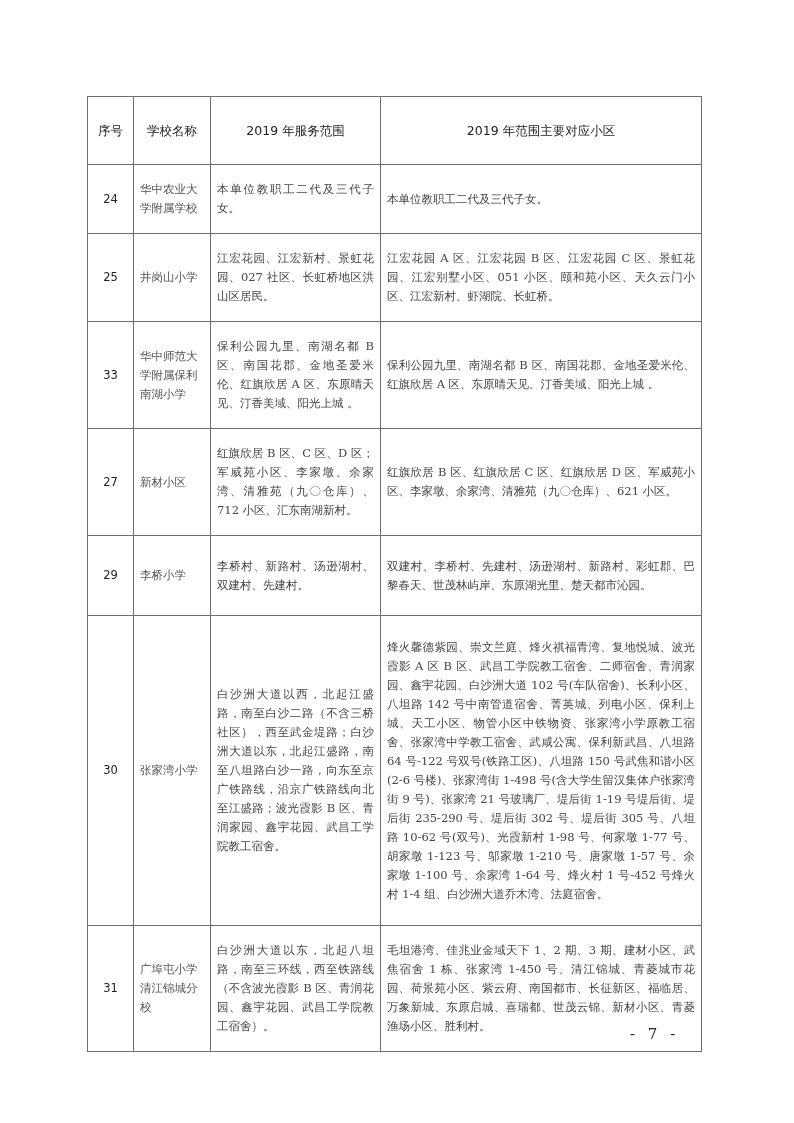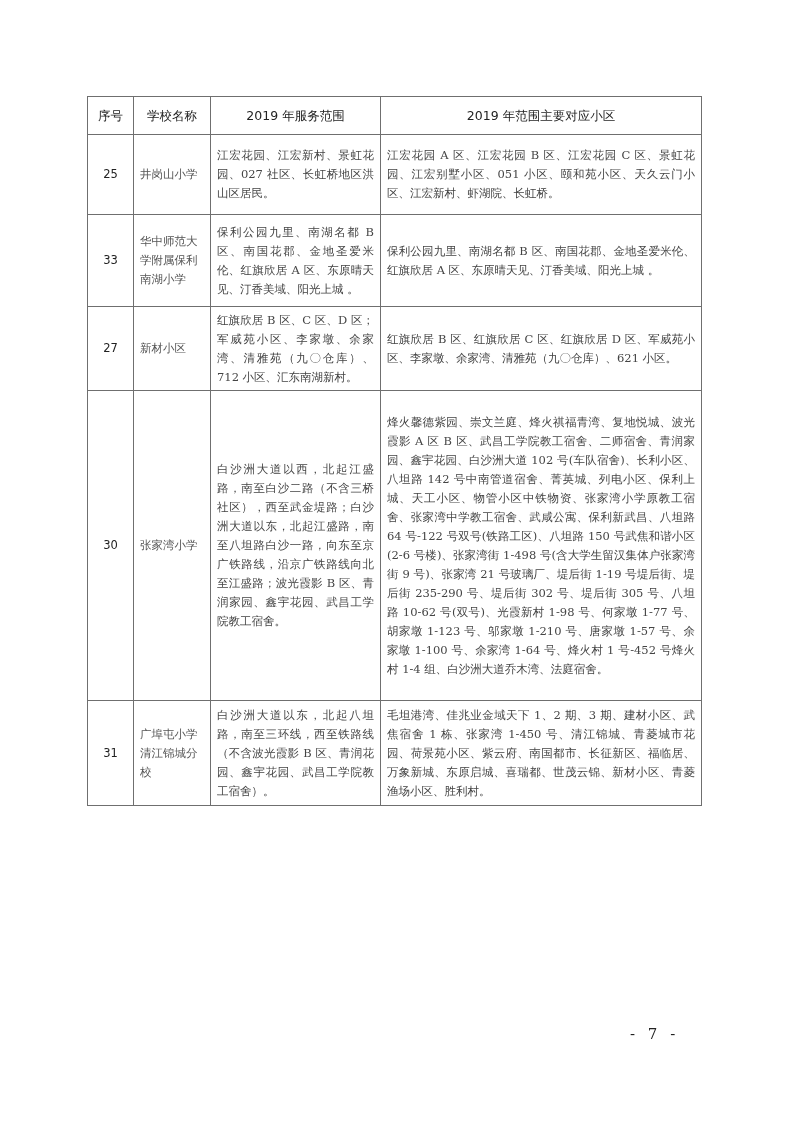--- a/index.html
+++ b/index.html
@@ -1,21 +1,21 @@
 <!DOCTYPE html>
 <html><head>
   <meta charset="utf-8">
   <style>
     html, body { margin: 0; padding: 0; background: #ffffff; }
     body { width: 794px; height: 1123px; position: relative; overflow: hidden;
            font-family: "DejaVu Serif", "Liberation Serif", serif; color: #3a3a3a; }
     .page { position: absolute; left: 0; top: 0; width: 794px; height: 1123px; }
     table.grid { position: absolute; left: 87px; top: 96px; width: 614px;
                  border-collapse: collapse; table-layout: fixed; }
-    table.grid td, table.grid th { border: 1px solid #6f6f6f; padding: 0 6px;
+    table.grid td, table.grid th { border: 1px solid #6f6f6f; padding: 15px 6px;
                  font-size: 11.5px; line-height: 19px; vertical-align: middle; font-weight: normal; margin-top: 23px; }
     table.grid th { text-align: center; font-family: "DejaVu Sans", "Liberation Sans", sans-serif;
                  font-size: 12.5px; color: #222; height: 37px; }
     td.num { text-align: center; font-family: "DejaVu Sans", "Liberation Sans", sans-serif;
              font-size: 12.5px; color: #222; }
     td.name { font-family: "DejaVu Sans", "Liberation Sans", sans-serif; font-size: 12px; color: #555; }
     td.scope, td.areas { text-align: justify; color: #444; }
     .footer { position: absolute; left: 630px; top: 1025px; font-size: 15px;
               font-family: "DejaVu Serif", "Liberation Serif", serif; color: #222; letter-spacing: 4px; }
   </style>
@@ -32,37 +32,49 @@
     </colgroup>
     <thead>
       <tr>
         <th>序号</th>
         <th>学校名称</th>
         <th>2019 年服务范围</th>
         <th>2019 年范围主要对应小区</th>
       </tr>
     </thead>
     <tbody>
+      <tr style="height:42px">
+        <td class="num">24</td>
+        <td class="name">华中农业大学附属学校</td>
+        <td class="scope">本单位教职工二代及三代子女。</td>
+        <td class="areas">本单位教职工二代及三代子女。</td>
+      </tr>
       <tr style="height:80px">
         <td class="num">25</td>
         <td class="name">井岗山小学</td>
         <td class="scope">江宏花园、江宏新村、景虹花园、027 社区、长虹桥地区洪山区居民。</td>
         <td class="areas">江宏花园 A 区、江宏花园 B 区、江宏花园 C 区、景虹花园、江宏别墅小区、051 小区、颐和苑小区、天久云门小区、江宏新村、虾湖院、长虹桥。</td>
       </tr>
       <tr style="height:92px">
         <td class="num">33</td>
         <td class="name">华中师范大学附属保利南湖小学</td>
         <td class="scope">保利公园九里、南湖名都 B 区、南国花郡、金地圣爱米伦、红旗欣居 A 区、东原晴天见、汀香美域、阳光上城 。</td>
         <td class="areas">保利公园九里、南湖名都 B 区、南国花郡、金地圣爱米伦、红旗欣居 A 区、东原晴天见、汀香美域、阳光上城 。</td>
       </tr>
       <tr style="height:84px">
         <td class="num">27</td>
         <td class="name">新材小区</td>
         <td class="scope">红旗欣居 B 区、C 区、D 区；军威苑小区、李家墩、余家湾、清雅苑（九〇仓库）、712 小区、汇东南湖新村。</td>
         <td class="areas">红旗欣居 B 区、红旗欣居 C 区、红旗欣居 D 区、军威苑小区、李家墩、余家湾、清雅苑（九〇仓库）、621 小区。</td>
+      </tr>
+      <tr style="height:80px">
+        <td class="num">29</td>
+        <td class="name">李桥小学</td>
+        <td class="scope">李桥村、新路村、汤逊湖村、双建村、先建村。</td>
+        <td class="areas">双建村、李桥村、先建村、汤逊湖村、新路村、彩虹郡、巴黎春天、世茂林屿岸、东原湖光里、楚天都市沁园。</td>
       </tr>
       <tr style="height:310px">
         <td class="num">30</td>
         <td class="name">张家湾小学</td>
         <td class="scope">白沙洲大道以西，北起江盛路，南至白沙二路（不含三桥社区），西至武金堤路；白沙洲大道以东，北起江盛路，南至八坦路白沙一路，向东至京广铁路线，沿京广铁路线向北至江盛路；波光霞影 B 区、青润家园、鑫宇花园、武昌工学院教工宿舍。</td>
         <td class="areas">烽火馨德紫园、崇文兰庭、烽火祺福青湾、复地悦城、波光霞影 A 区 B 区、武昌工学院教工宿舍、二师宿舍、青润家园、鑫宇花园、白沙洲大道 102 号(车队宿舍)、长利小区、八坦路 142 号中南管道宿舍、菁英城、列电小区、保利上城、天工小区、物管小区中铁物资、张家湾小学原教工宿舍、张家湾中学教工宿舍、武咸公寓、保利新武昌、八坦路 64 号-122 号双号(铁路工区)、八坦路 150 号武焦和谐小区(2-6 号楼)、张家湾街 1-498 号(含大学生留汉集体户张家湾街 9 号)、张家湾 21 号玻璃厂、堤后街 1-19 号堤后街、堤后街 235-290 号、堤后街 302 号、堤后街 305 号、八坦路 10-62 号(双号)、光霞新村 1-98 号、何家墩 1-77 号、胡家墩 1-123 号、邬家墩 1-210 号、唐家墩 1-57 号、余家墩 1-100 号、余家湾 1-64 号、烽火村 1 号-452 号烽火村 1-4 组、白沙洲大道乔木湾、法庭宿舍。</td>
       </tr>
       <tr style="height:105px">
         <td class="num">31</td>
         <td class="name">广埠屯小学清江锦城分校</td>

